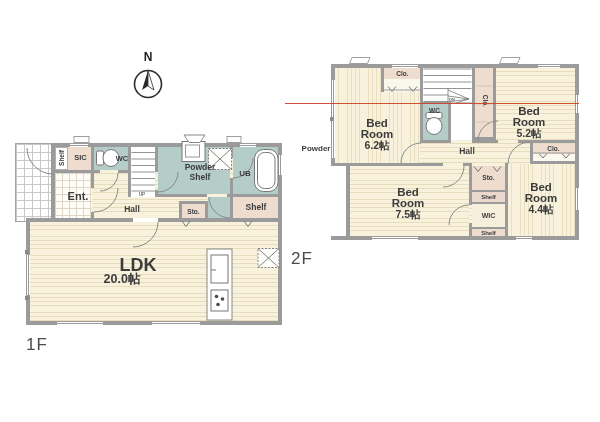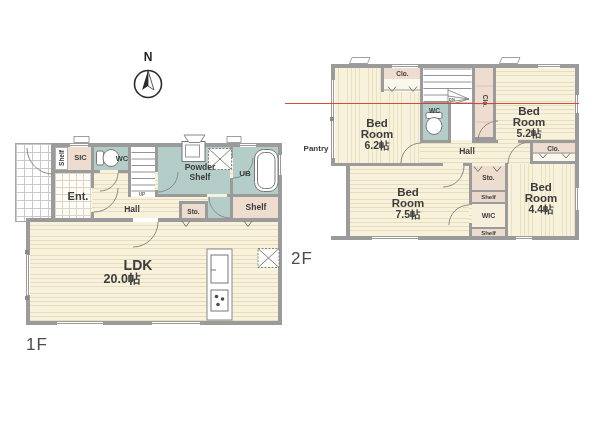--- a/index.html
+++ b/index.html
@@ -263,21 +263,21 @@
   <div class="rl" style="left:44px;top:153px;width:35px;height:10px;font-size:6.5px;transform:rotate(-90deg);">Shelf</div>
   <div class="rl" style="left:66px;top:153px;width:29px;height:10px;font-size:7.5px;">SIC</div>
   <div class="rl" style="left:108px;top:153.5px;width:28px;height:10px;font-size:7.5px;">WC</div>
   <div class="rl" style="left:60px;top:191px;width:36px;height:10px;font-size:11px;">Ent.</div>
   <div class="rl" style="left:114px;top:204px;width:36px;height:10px;font-size:8.5px;">Hall</div>
   <div class="rl" style="left:178px;top:163px;width:44px;height:19px;font-size:8.5px;line-height:9.5px;">Powder Shelf</div>
   <div class="rl" style="left:234px;top:169px;width:22px;height:10px;font-size:8px;">UB</div>
   <div class="rl" style="left:182px;top:207px;width:23px;height:9px;font-size:6.5px;">Sto.</div>
   <div class="rl" style="left:236px;top:202px;width:40px;height:10px;font-size:8.5px;">Shelf</div>
   <div class="rl" style="left:82px;top:258px;width:80px;height:28px;">
-    <div style="font-size:14px;line-height:15px;padding-left:32px;">LDK</div>
+    <div style="font-size:18px;line-height:15px;padding-left:32px;">LDK</div>
     <div style="font-size:12.5px;line-height:13px;">20.0帖</div>
   </div>
   <div class="rl" style="left:130px;top:192px;width:24px;height:6px;font-size:4.5px;color:#666;">UP</div>
   <div class="floorlabel" style="left:26px;top:335px;">1F</div>
 
   <div class="rl" style="left:388px;top:69px;width:29px;height:9px;font-size:6.5px;">Clo.</div>
   <div class="rl" style="left:467px;top:96px;width:35px;height:10px;font-size:6.5px;transform:rotate(90deg);">Clo.</div>
   <div class="rl" style="left:355px;top:117px;width:44px;height:34px;font-size:11.5px;line-height:11px;">
     <div>Bed Room</div>
     <div style="font-size:10.5px;">6.2帖</div>
@@ -294,18 +294,18 @@
   <div class="rl" style="left:477px;top:211px;width:23px;height:9px;font-size:7px;">WIC</div>
   <div class="rl" style="left:474px;top:228.5px;width:29px;height:8px;font-size:6px;">Shelf</div>
   <div class="rl" style="left:386px;top:186px;width:44px;height:34px;font-size:11.5px;line-height:11px;">
     <div>Bed Room</div>
     <div style="font-size:10.5px;">7.5帖</div>
   </div>
   <div class="rl" style="left:519px;top:181px;width:44px;height:34px;font-size:11.5px;line-height:11px;">
     <div>Bed Room</div>
     <div style="font-size:10.5px;">4.4帖</div>
   </div>
-  <div class="rl" style="left:297px;top:144.5px;width:38px;height:9px;font-size:8px;font-weight:600;">Pantry</div>
+  <div class="rl" style="left:297px;top:144.5px;width:38px;height:9px;font-size:8px;font-weight:600;">Powder</div>
   <div class="rl" style="left:444px;top:97px;width:16px;height:6px;font-size:4px;color:#666;">DN</div>
   <div class="floorlabel" style="left:291px;top:249px;">2F</div>
 
   <div class="redline" style="left:285px;top:102.5px;width:294px;height:1.6px;"></div>
 </div>
 
 </body></html>

